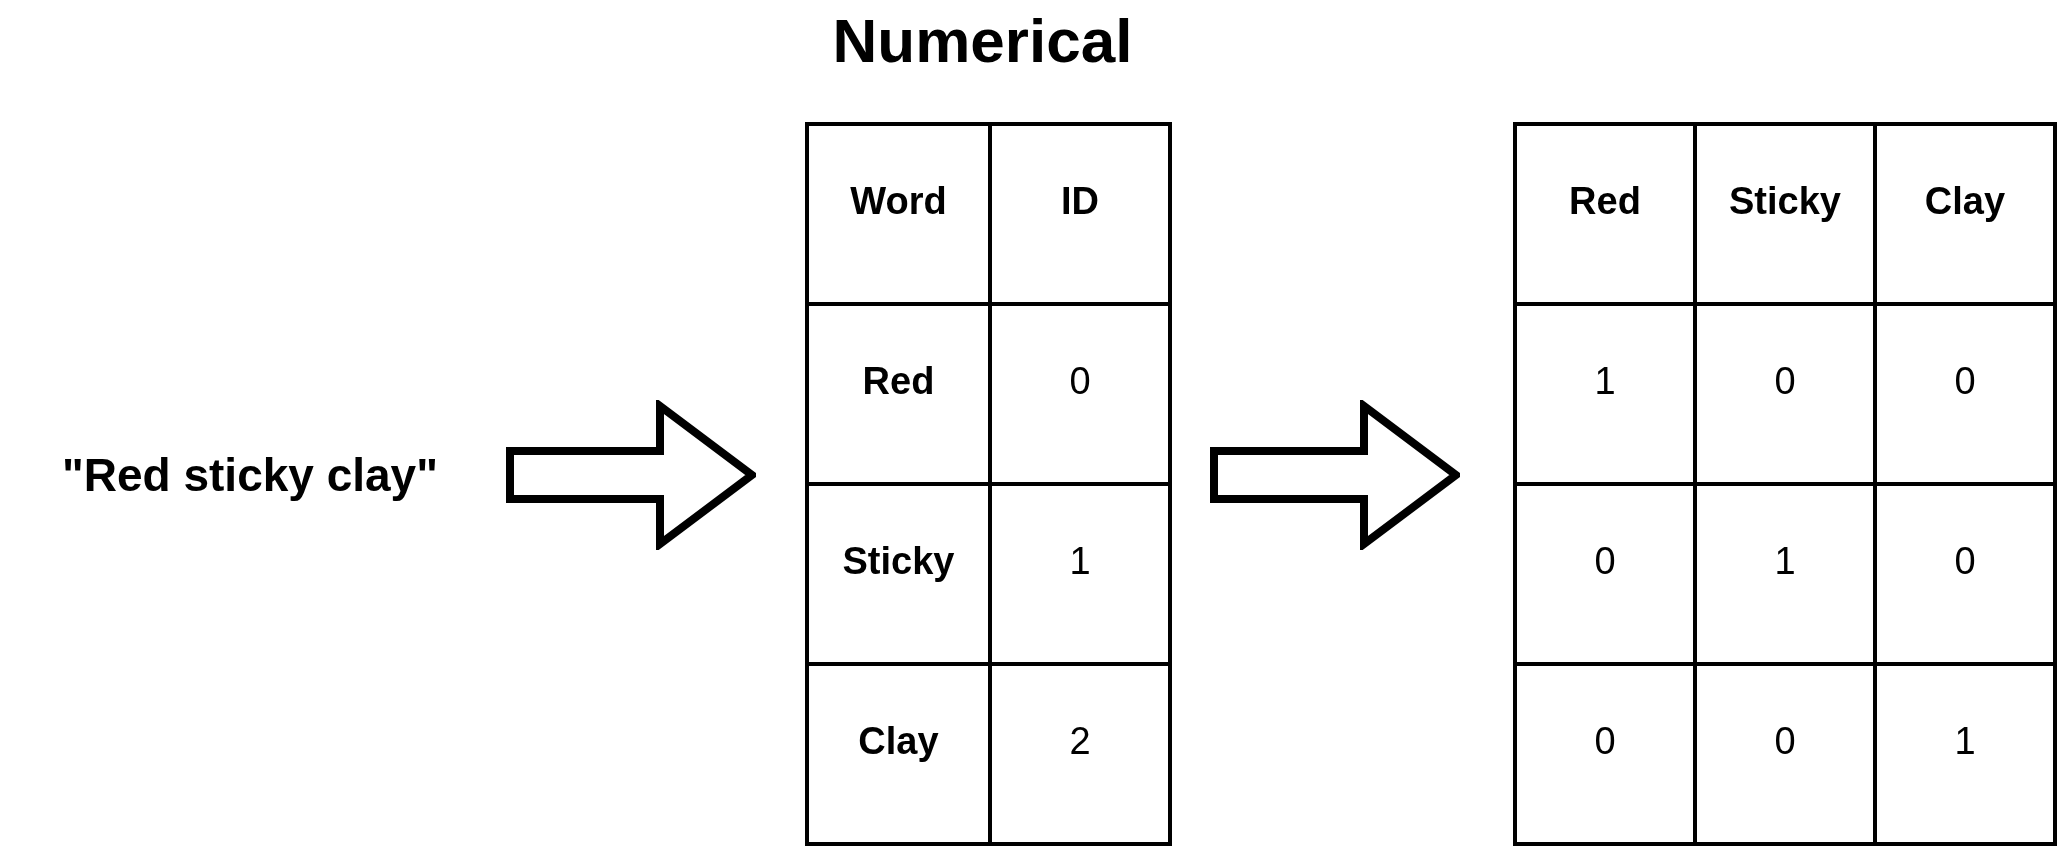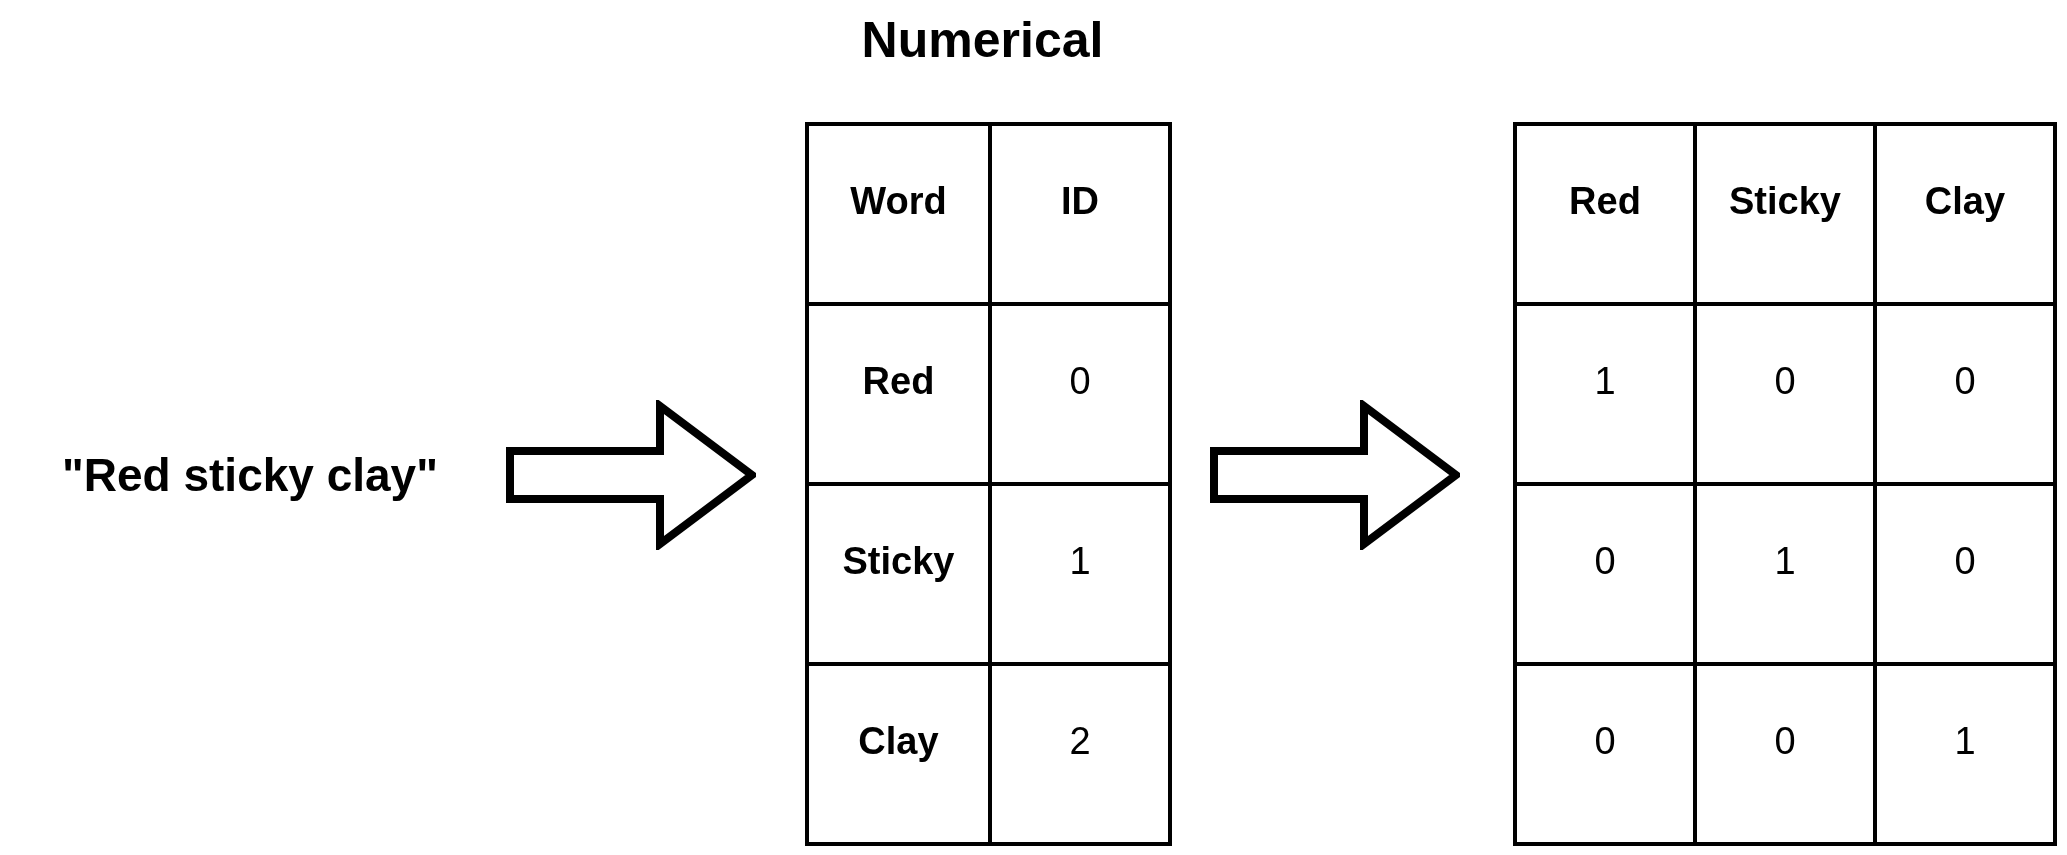--- a/index.html
+++ b/index.html
@@ -52,21 +52,21 @@
   #arrow-2 { left: 1210px; }
 
   
   .section-title {
     position: absolute;
     top: 8px;
     height: 64px;
     display: flex;
     align-items: center;
     justify-content: center;
-    font-size: 50px;
+    font-size: 62px;
     font-weight: bold;
     white-space: nowrap;
   }
   #title-numerical {
     left: 805px;
     width: 355px;
   }
   #title-onehot {
     left: 1513px;
     width: 530px;

